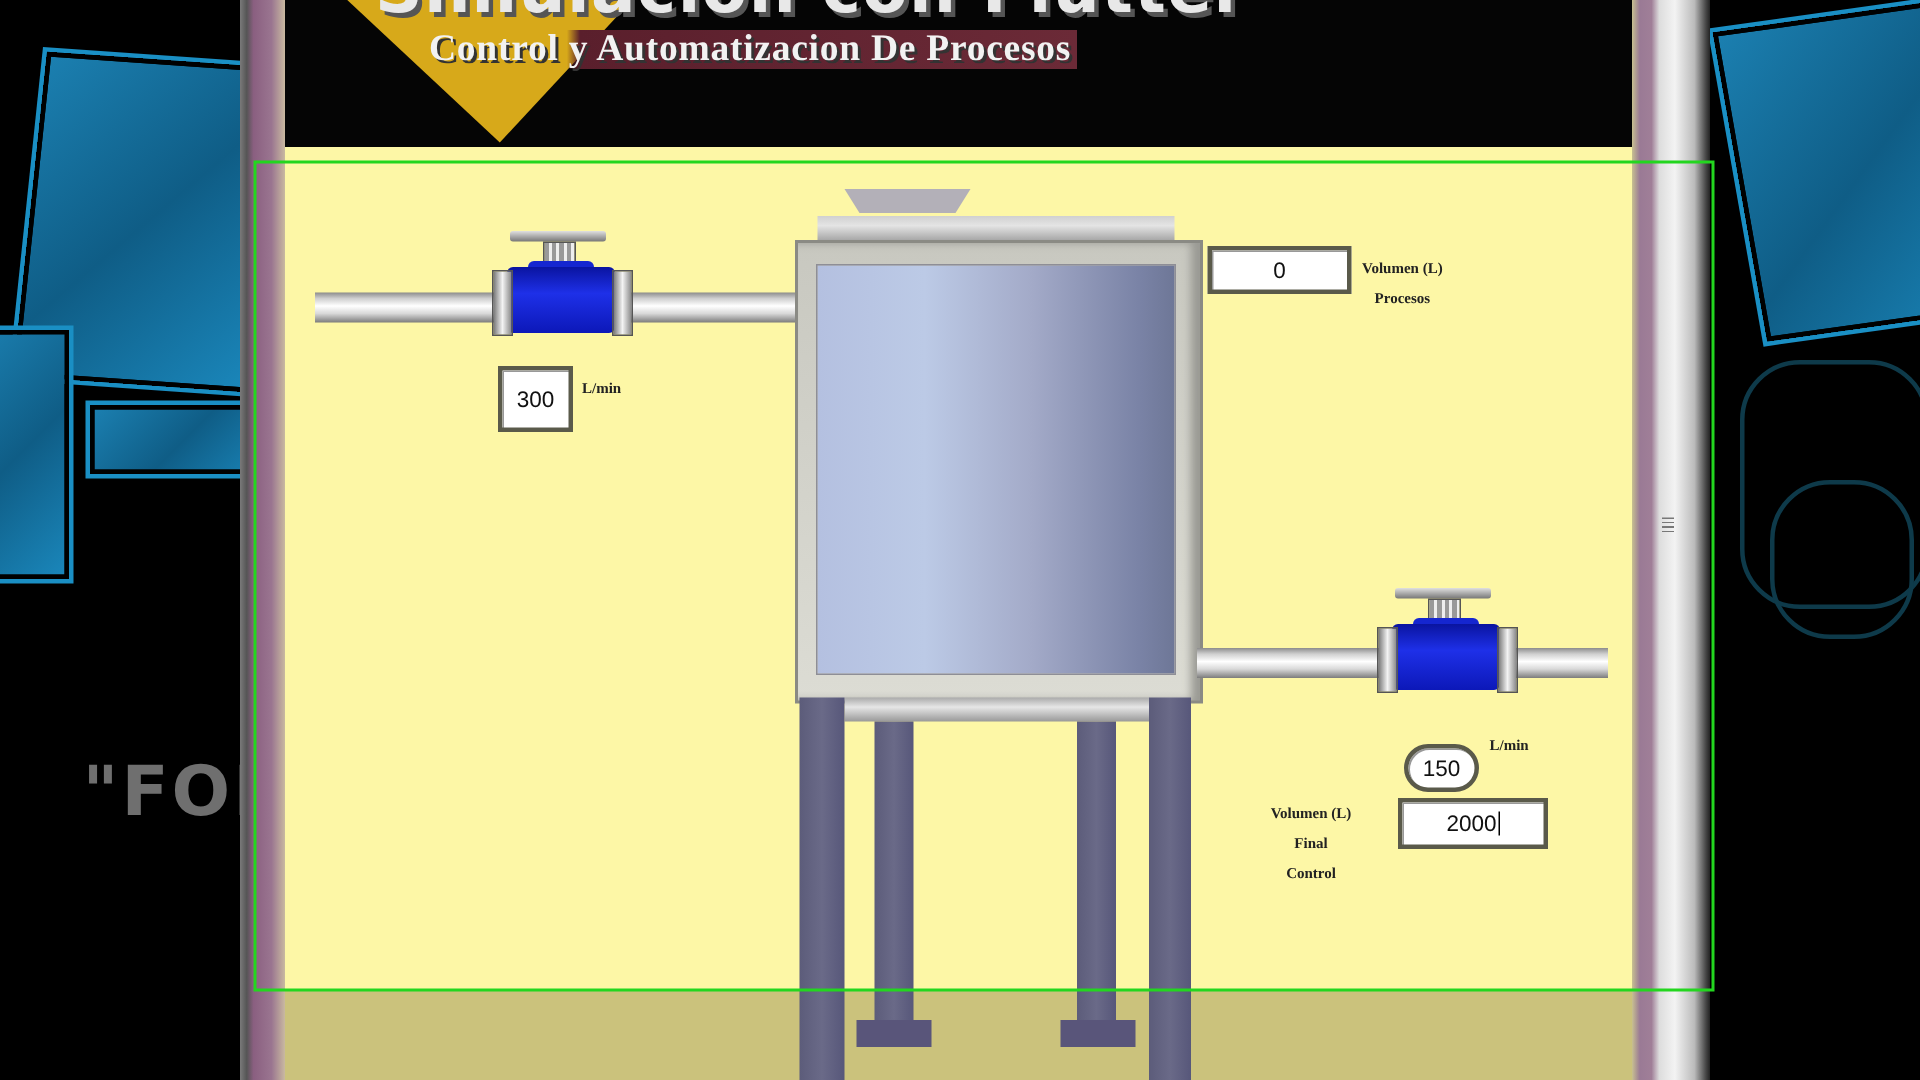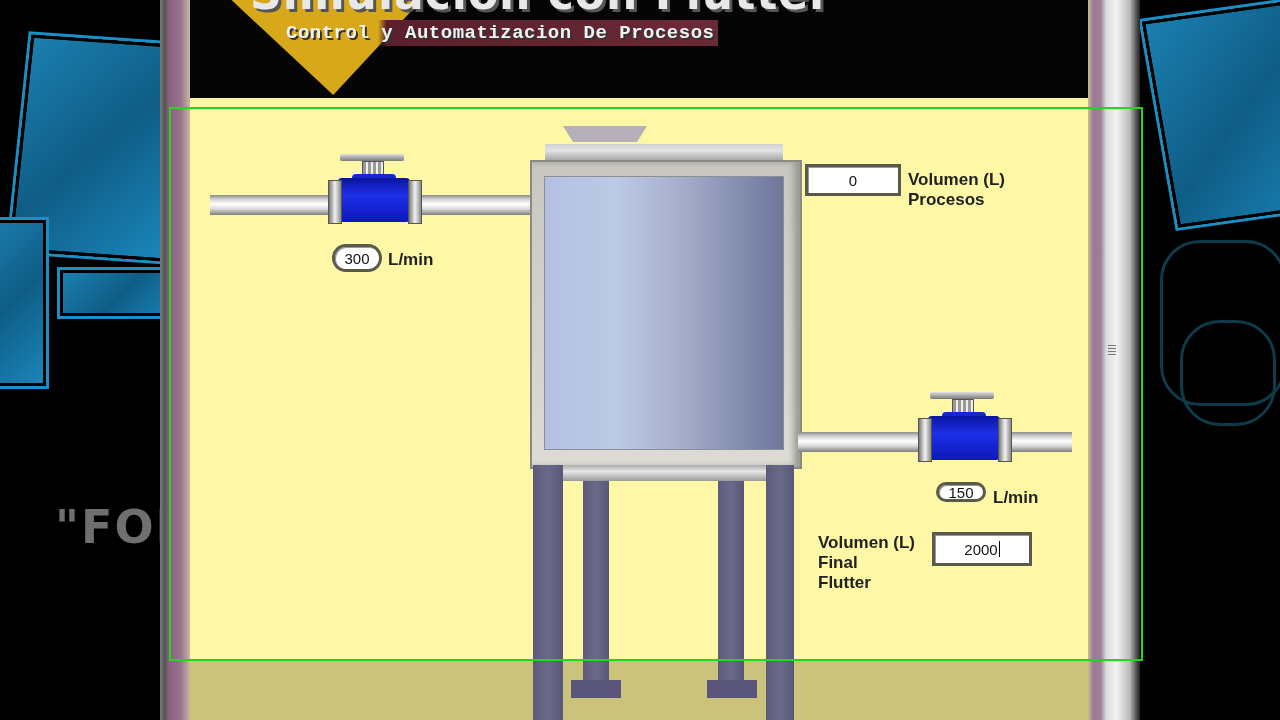--- a/index.html
+++ b/index.html
@@ -9,21 +9,21 @@
   .blue-shape{position:absolute;background:linear-gradient(135deg,#1b7fb0,#0f5d86 50%,#1a86ba);border:3px solid #000;box-shadow:0 0 0 3px #1a8fc4;}
   .for-text{position:absolute;left:55px;top:500px;font-family:"DejaVu Sans",sans-serif;font-weight:bold;font-size:46px;color:#6f6f6f;letter-spacing:2px;}
   .outline-shape{position:absolute;border:3px solid #0e3a4a;border-radius:40px;}
   
   .frame-left{position:absolute;left:160px;top:0;width:30px;height:720px;background:linear-gradient(90deg,#7a7a7a 0,#555 15%,#8a5f80 30%,#9a7590 70%,#c9b9a0 100%);}
   .frame-right{position:absolute;left:1088px;top:0;width:52px;height:720px;background:linear-gradient(90deg,#c8c090 0,#9a7a95 10%,#a07f98 25%,#ddd 35%,#f3f3f3 55%,#bbb 80%,#444 95%,#222 100%);}
   .header{position:absolute;left:190px;top:0;width:898px;height:98px;background:#050505;overflow:hidden;}
   .header-triangle{position:absolute;left:52px;top:-10px;width:0;height:0;border-left:70px solid transparent;border-right:140px solid transparent;border-top:105px solid #d7a91a;transform:skewX(22deg);}
   .header-title{position:absolute;left:60px;top:-32px;font-family:"DejaVu Sans",sans-serif;font-weight:bold;font-size:44px;color:#e8e8e8;text-shadow:3px 3px 0 #555;white-space:nowrap;letter-spacing:1px;}
   .header-sub{position:absolute;left:92px;top:20px;height:26px;padding:0 4px;background:linear-gradient(90deg,rgba(0,0,0,0) 0,rgba(0,0,0,0) 22%,#5a1f2c 24%,#6b2a37 100%);}
-  .header-sub span{font-family:Liberation Mono, monospace;font-weight:bold;font-size:19px;color:#f2f2f2;text-shadow:2px 2px 0 #333;white-space:nowrap;letter-spacing:0.5px;line-height:26px;margin-top:11px;}
+  .header-sub span{font-family:Liberation Serif, serif;font-weight:bold;font-size:25px;color:#f2f2f2;text-shadow:2px 2px 0 #333;white-space:nowrap;letter-spacing:0.5px;line-height:26px;margin-top:11px;}
   .canvas{position:absolute;left:190px;top:98px;width:898px;height:622px;background:#fdf7a6;}
   .canvas-bottom{position:absolute;left:190px;top:660px;width:898px;height:60px;background:#cbc27c;}
   .sel-rect{position:absolute;left:169px;top:107px;width:970px;height:550px;border:2px solid #23d61f;pointer-events:none;}
   
   .pipe{position:absolute;height:20px;background:linear-gradient(180deg,#8c8c8c 0,#cfcfcf 20%,#ffffff 45%,#d9d9d9 70%,#7c7c7c 100%);}
   
   .valve{position:absolute;width:96px;height:80px;}
   .valve .handwheel{position:absolute;left:14px;top:0;width:64px;height:7px;background:linear-gradient(180deg,#e0e0e0,#777);border-radius:2px;}
   .valve .stem{position:absolute;left:36px;top:7px;width:20px;height:20px;background:repeating-linear-gradient(90deg,#999 0 3px,#eee 3px 5px);border:1px solid #555;}
   .valve .body{position:absolute;left:12px;top:24px;width:72px;height:44px;background:linear-gradient(180deg,#0a14a0,#1e30e8 40%,#0c18b8 100%);border-radius:4px;}
@@ -32,21 +32,21 @@
   
   .hopper{position:absolute;left:563px;top:126px;width:0;height:0;border-left:10px solid transparent;border-right:10px solid transparent;border-top:16px solid #b3b0b8;width:64px;}
   .tank-lid{position:absolute;left:545px;top:144px;width:238px;height:16px;background:linear-gradient(180deg,#d0d0d0,#e4e4e4 40%,#a8a8a8);border-bottom:1px solid #777;}
   .tank-shell{position:absolute;left:530px;top:160px;width:268px;height:305px;background:linear-gradient(180deg,#c8c8c0,#dcdcd4);border:2px solid #8a8a84;box-shadow:inset -6px 0 6px #9a9a94;}
   .tank-inner{position:absolute;left:544px;top:176px;width:238px;height:272px;background:linear-gradient(90deg,#b4c0e0 0,#bccae6 30%,#a3aac8 60%,#7a83a6 90%,#6e7797 100%);border:1px solid #8e8e96;}
   .crossbar{position:absolute;left:563px;top:465px;width:203px;height:16px;background:linear-gradient(180deg,#aaa,#e6e6e6 40%,#999);}
   .leg{position:absolute;background:linear-gradient(90deg,#5c5c7a,#6a6a88 50%,#57577a);}
   .foot{position:absolute;height:18px;background:#59557a;}
   
   .field{position:absolute;background:#fff;border:3px solid #5a5a4a;box-shadow:inset 1px 1px 0 #999;font-family:"Liberation Sans",sans-serif;font-size:15px;color:#111;text-align:center;display:flex;align-items:center;justify-content:center;box-sizing:border-box;}
-  .lbl{position:absolute;font-family:Liberation Sans, sans-serif;font-weight:bold;font-size:17px;color:#222;line-height:20px;}
+  .lbl{position:absolute;font-family:Liberation Serif, serif;font-weight:bold;font-size:10px;color:#222;text-align:center;line-height:20px;}
   .caret{display:inline-block;width:1px;height:16px;background:#000;margin-left:1px;vertical-align:middle;}
   .scroll-grip{position:absolute;left:1108px;top:345px;width:8px;height:10px;background:repeating-linear-gradient(180deg,#777 0 1px,transparent 1px 3px);}
 </style>
 </head>
 <body>
 
 <div class="bg-left">
   <div class="blue-shape" style="left:20px;top:40px;width:150px;height:210px;transform:skew(-6deg,4deg);"></div>
   <div class="blue-shape" style="left:-20px;top:220px;width:60px;height:160px;"></div>
   <div class="blue-shape" style="left:60px;top:270px;width:120px;height:40px;"></div>
@@ -76,21 +76,21 @@
 <div class="pipe" style="left:210px;top:195px;width:122px;"></div>
 <div class="pipe" style="left:418px;top:195px;width:112px;"></div>
 <div class="valve" style="left:326px;top:154px;">
   <div class="handwheel"></div>
   <div class="stem"></div>
   <div class="bonnet"></div>
   <div class="body"></div>
   <div class="flange" style="left:2px;"></div>
   <div class="flange" style="left:82px;"></div>
 </div>
-<div class="field" style="left:332px;top:244px;width:50px;height:28px;border-radius:15px;">300</div>
+<div class="field" style="left:332px;top:244px;width:50px;height:44px;">300</div>
 <div class="lbl" style="left:388px;top:250px;">L/min</div>
 
 <div class="hopper"></div>
 <div class="tank-lid"></div>
 <div class="tank-shell"></div>
 <div class="tank-inner"></div>
 <div class="crossbar"></div>
 <div class="leg" style="left:533px;top:465px;width:30px;height:255px;"></div>
 <div class="leg" style="left:583px;top:481px;width:26px;height:200px;"></div>
 <div class="leg" style="left:718px;top:481px;width:26px;height:200px;"></div>
@@ -107,26 +107,26 @@
 <div class="pipe" style="left:798px;top:432px;width:124px;"></div>
 <div class="pipe" style="left:1008px;top:432px;width:64px;"></div>
 <div class="valve" style="left:916px;top:392px;">
   <div class="handwheel"></div>
   <div class="stem"></div>
   <div class="bonnet"></div>
   <div class="body"></div>
   <div class="flange" style="left:2px;"></div>
   <div class="flange" style="left:82px;"></div>
 </div>
-<div class="field" style="left:936px;top:482px;width:50px;height:20px;border-radius:16px;">150</div>
+<div class="field" style="left:936px;top:496px;width:50px;height:32px;border-radius:16px;">150</div>
 <div class="lbl" style="left:993px;top:488px;">L/min</div>
 
 <div class="lbl" style="left:818px;top:533px;width:112px;">
   <div>Volumen (L)</div>
   <div>Final</div>
-  <div>Flutter</div>
+  <div>Control</div>
 </div>
 <div class="field" style="left:932px;top:532px;width:100px;height:34px;">
   <span>2000</span>
     <span class="caret"></span>
 </div>
 
 <div class="sel-rect"></div>
 
 </body></html>

